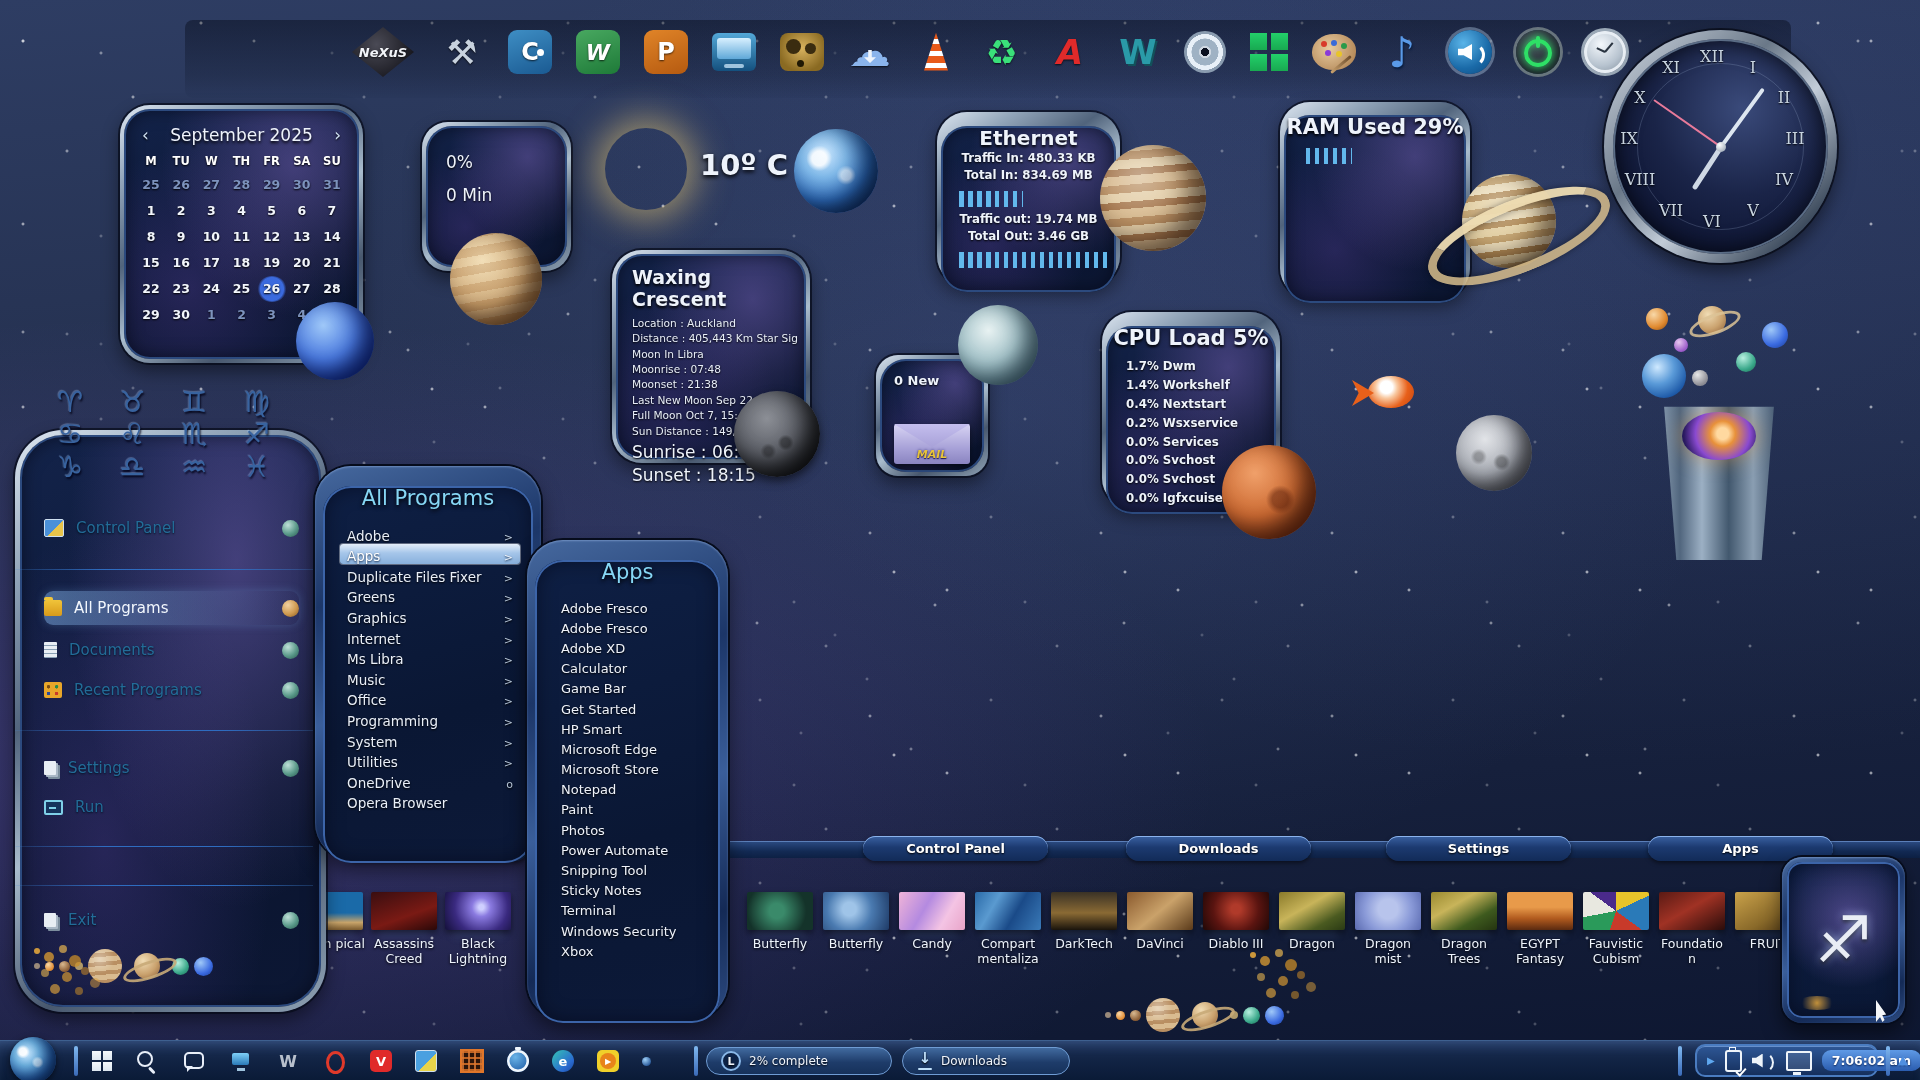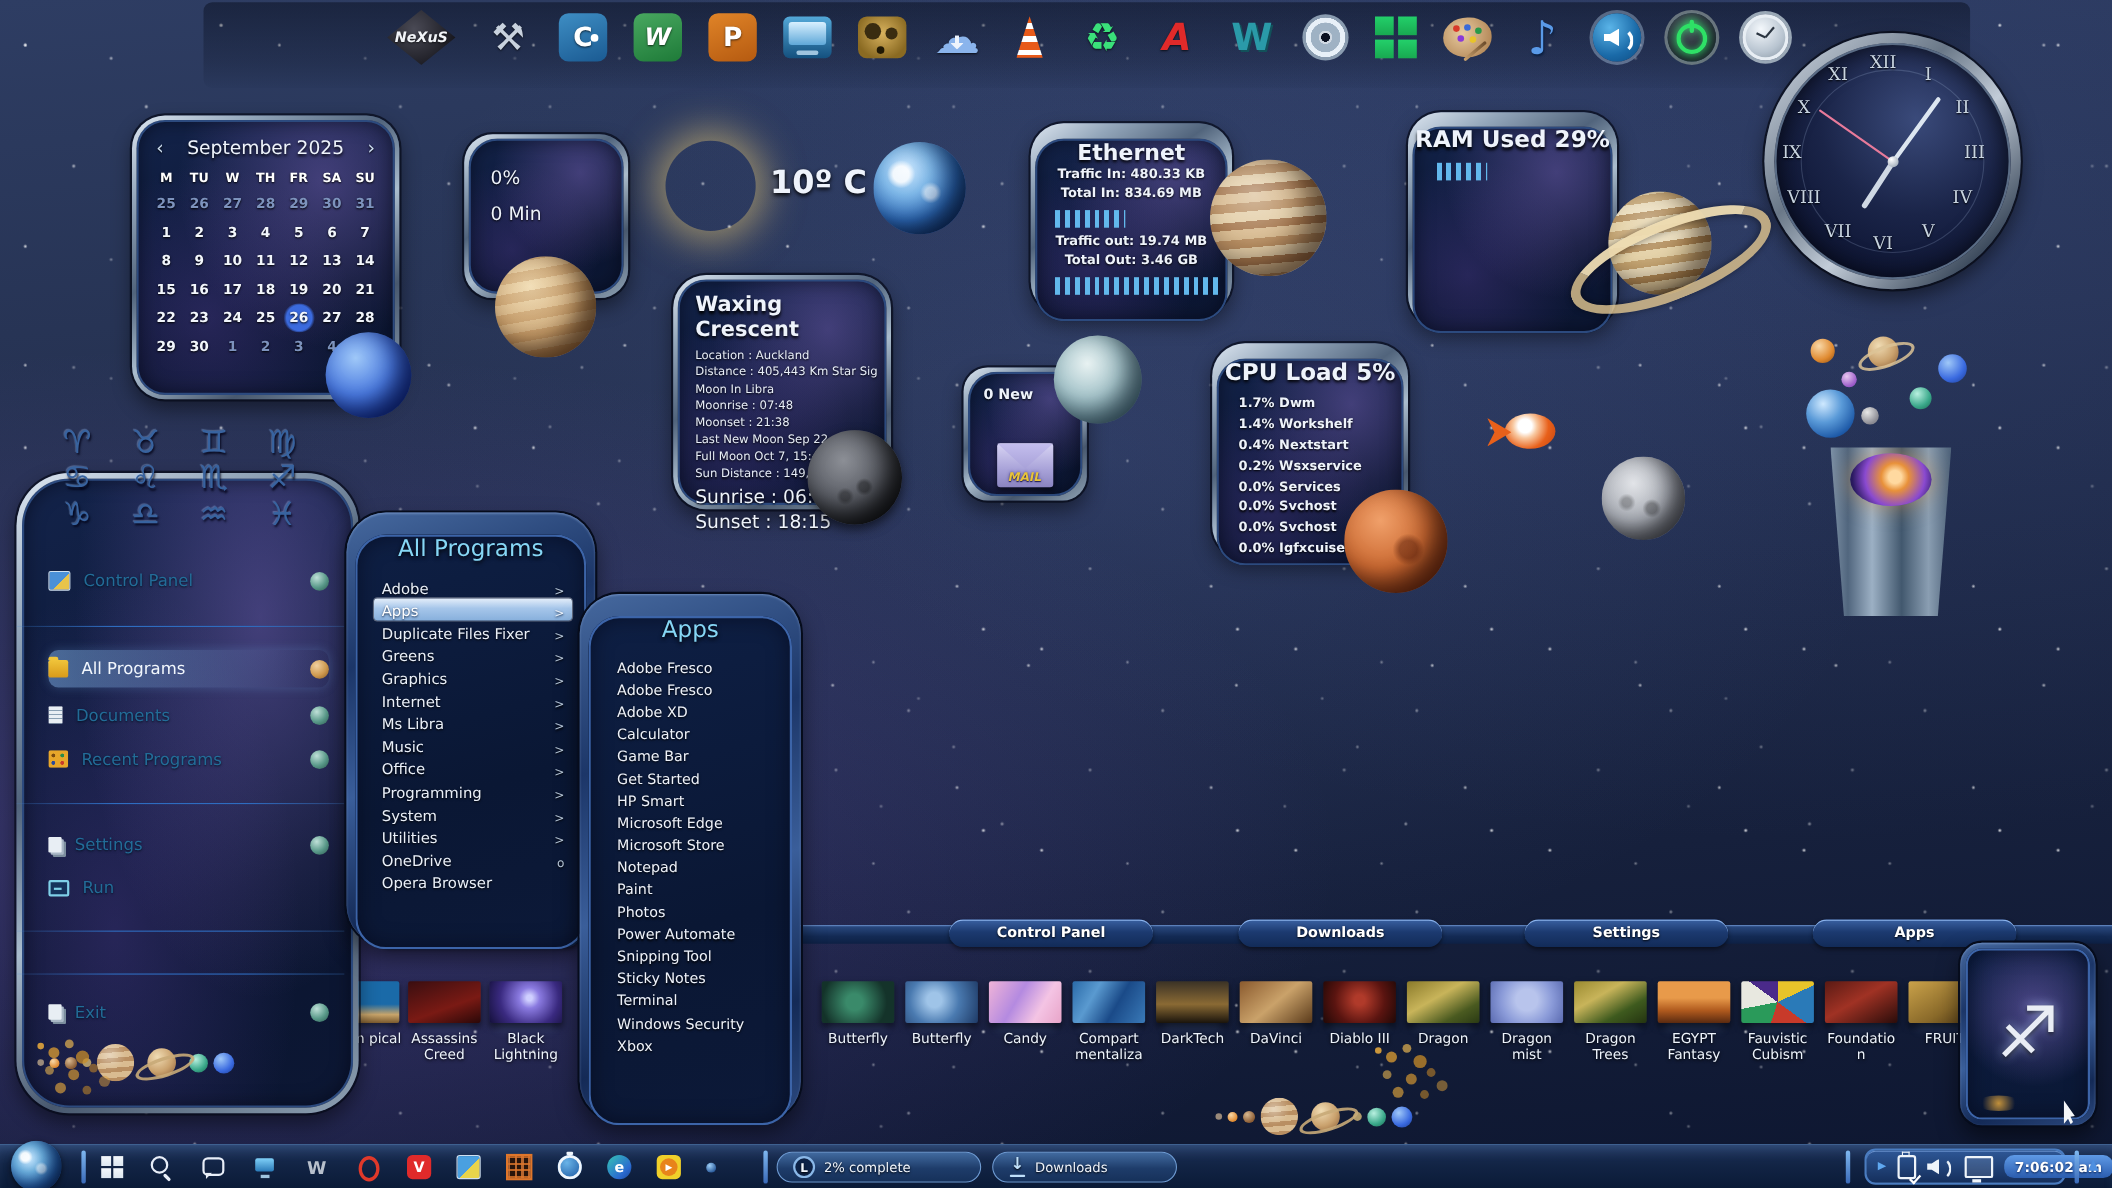--- a/index.html
+++ b/index.html
@@ -36,21 +36,21 @@
     box-shadow:inset 0 0 0 2px #2c4a7e, inset 0 0 18px rgba(0,0,10,.6);}
   
   .mframe{position:absolute;border-radius:36px;padding:8px;z-index:60;
     background:linear-gradient(160deg,#46699f 0%,#1c3668 30%,#3a5e9a 55%,#142a56 80%,#2c4a80 100%);
     box-shadow:0 0 0 2px #060c1c,0 10px 20px rgba(0,0,0,.5), inset 0 1px 2px rgba(180,210,255,.4);}
   .mframe-in{width:100%;height:100%;border-radius:28px;position:relative;
     background:linear-gradient(165deg,#0e1f44 0%,#0a1734 60%,#0c1938 100%);
     box-shadow:inset 0 0 0 2px #3c64a8, inset 0 0 20px rgba(0,0,12,.55);}
 
   
-  #dock{position:absolute;left:185px;top:2px;width:1606px;height:78px;z-index:20;border-radius:8px;
+  #dock{position:absolute;left:185px;top:20px;width:1606px;height:78px;z-index:20;border-radius:8px;
     background:linear-gradient(180deg,rgba(8,14,30,.5),rgba(8,14,30,.22) 70%,rgba(30,45,80,.12));}
   .dock-items{display:flex;align-items:center;justify-content:center;gap:24px;height:64px;padding:0 16px;}
   .dock-icon{display:flex;align-items:center;justify-content:center;}
   .di{width:44px;height:44px;position:relative;display:flex;align-items:center;justify-content:center;}
   .di-glyph{font-weight:bold;text-shadow:0 1px 2px rgba(0,0,0,.7);}
   .di-nexus{width:66px;height:50px;background:radial-gradient(circle at 40% 35%,#4a4a55,#17171e 75%);
     clip-path:polygon(50% 0,97% 50%,50% 100%,3% 50%);}
   .di-nexus .di-glyph{font-size:13px;font-style:italic;color:#f2f4f8;}
   .di-tools .di-glyph{font-size:34px;color:#c8d2de;}
   .di-cubase{background:linear-gradient(160deg,#3e8ec4,#1a5a92);border-radius:9px;}
@@ -185,23 +185,23 @@
   .meter.ram{width:46px;margin-left:22px;margin-top:9px;}
   #ramw{left:1280px;top:102px;width:182px;height:188px;}
   #ramw .w-title{font-size:21px;margin-top:9px;}
   .proc-lines{margin:7px 0 0 22px;}
   .proc-line{font-size:11.8px;font-weight:bold;line-height:1.6;text-shadow:0 1px 2px #000;}
   #cpuw{left:1102px;top:312px;width:170px;height:188px;}
   #cpuw .w-title{font-size:21px;margin-top:10px;}
   #cpuw .proc-lines{margin-left:20px;}
 
   
-  #mailw{left:876px;top:334px;width:104px;height:113px;border-radius:22px;}
+  #mailw{left:876px;top:355px;width:104px;height:113px;border-radius:22px;}
   .mail-count{position:absolute;left:14px;top:14px;font-size:13px;font-weight:bold;text-shadow:0 1px 2px #000;}
-  .envelope{position:absolute;left:50%;transform:translateX(-50%);bottom:8px;width:51px;height:40px;border-radius:3px;cursor:pointer;
+  .envelope{position:absolute;left:50%;transform:translateX(-50%);bottom:8px;width:76px;height:40px;border-radius:3px;cursor:pointer;
     background:linear-gradient(180deg,#d8d4f4,#a8a2d8 60%,#8a84c0);box-shadow:0 3px 6px rgba(0,0,0,.55);}
   .envelope::before{content:"";position:absolute;inset:0;clip-path:polygon(0 0,50% 58%,100% 0);
     background:linear-gradient(180deg,#c4beee,#938cc8);}
   .env-label{position:absolute;left:50%;bottom:3px;transform:translateX(-50%);font-size:11px;font-weight:bold;font-style:italic;
     color:#e8c43a;text-shadow:0 1px 1px #201c50,0 0 3px #403a80;}
 
   
   #venus{left:450px;top:233px;width:92px;height:92px;z-index:40;
     background:
       repeating-linear-gradient(170deg, rgba(180,130,80,.25) 0 9px, rgba(255,240,210,.15) 9px 18px),

